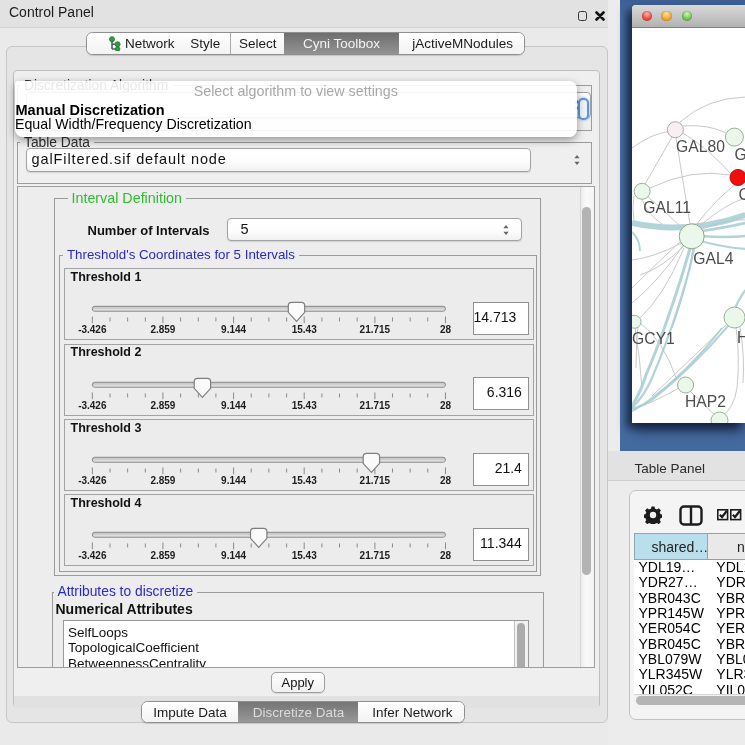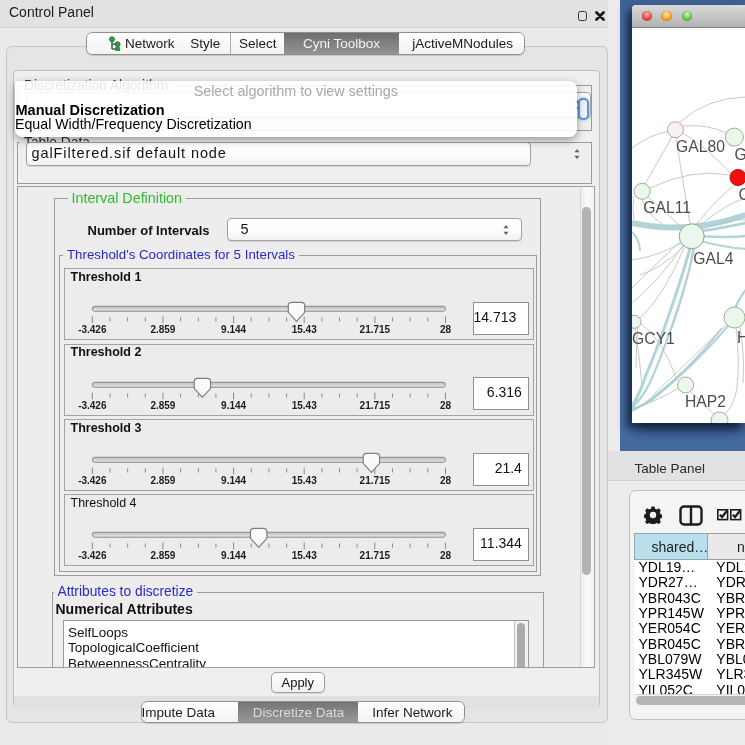--- a/index.html
+++ b/index.html
@@ -31,21 +31,21 @@
 <div style="position:absolute;left:26px;top:91.5px;width:565.3px;height:26.5px;border:1px solid #a2a2a2;border-radius:4px;background:linear-gradient(180deg,#ffffff 0%,#fdfdfd 55%,#f1f1f1 100%);box-shadow:0 1px 1px rgba(0,0,0,0.12)">
       <div style="position:absolute;left:0px;right:14px;top:0;height:24.5px;font-size:14.5px;color:#a9a9a9;text-align:center;line-height:24.5px;letter-spacing:0.9px;white-space:nowrap;overflow:hidden"></div>
       <svg width="8" height="12" viewBox="0 0 8 12" style="position:absolute;left:545.8px;top:6.75px">
         <path d="M4 1 L6.6 4.3 L1.4 4.3 Z" fill="#666"></path>
         <path d="M4 11 L6.6 7.7 L1.4 7.7 Z" fill="#666"></path>
       </svg>
     </div>
 <div class="abs" style="left:577.5px;top:97.5px;width:11px;height:22.5px;border-radius:5px;background:#eef3fb;border:2.3px solid #5f95d8;box-shadow:0 0 3px #79ace4"></div>
 <div class="abs" style="left:16.5px;top:141.5px;width:575.8px;height:42.5px;border:1px solid #9b9b9b"></div>
 <div style="position:absolute;left:20px;top:134.5px;font-size:13.8px;color:#2e2e2e;background:#efefef;padding:0 4px;font-weight:normal;white-space:nowrap">Table Data</div>
-<div style="position:absolute;left:26px;top:142px;width:505px;height:23.5px;border:1px solid #a2a2a2;border-radius:4px;background:linear-gradient(180deg,#ffffff 0%,#fdfdfd 55%,#f1f1f1 100%);box-shadow:0 1px 1px rgba(0,0,0,0.12)">
+<div style="position:absolute;left:26px;top:148px;width:505px;height:23.5px;border:1px solid #a2a2a2;border-radius:4px;background:linear-gradient(180deg,#ffffff 0%,#fdfdfd 55%,#f1f1f1 100%);box-shadow:0 1px 1px rgba(0,0,0,0.12)">
       <div style="position:absolute;left:4.5px;right:14px;top:0;height:21.5px;font-size:14.5px;color:#111;text-align:left;line-height:21.5px;letter-spacing:0.9px;white-space:nowrap;overflow:hidden">galFiltered.sif default node</div>
       <svg width="8" height="12" viewBox="0 0 8 12" style="position:absolute;left:545.8px;top:5.25px">
         <path d="M4 1 L6.6 4.3 L1.4 4.3 Z" fill="#666"></path>
         <path d="M4 11 L6.6 7.7 L1.4 7.7 Z" fill="#666"></path>
       </svg>
     </div>
 <div class="abs" style="left:16.5px;top:186px;width:578.7px;height:482px;border:1px solid #9e9e9e;background:#ededed;overflow:hidden">
 <div style="position:absolute;left:36.5px;top:11px;width:487.3px;height:378px;border:1px solid #9b9b9b"></div>
       <div style="position:absolute;left:50px;top:3.2px;font-size:14.3px;color:#2fbb2f;background:#ededed;padding:0 4px;font-weight:normal;white-space:nowrap">Interval Definition</div>
       <div style="position:absolute;left:70px;top:35.8px;font-size:13px;font-weight:bold;color:#111">Number of Intervals</div>
@@ -172,21 +172,21 @@
             <text x="168.6" y="64.5" text-anchor="middle">9.144</text>
             <text x="239.2" y="64.5" text-anchor="middle">15.43</text>
             <text x="309.9" y="64.5" text-anchor="middle">21.715</text>
             <text x="380.5" y="64.5" text-anchor="middle">28</text>
           </g>
           <path d="M 298.2,43.4 L 298.2,36.699999999999996 Q 298.2,33.3 301.59999999999997,33.3 L 311.2,33.3 Q 314.59999999999997,33.3 314.59999999999997,36.699999999999996 L 314.59999999999997,43.4 L 306.4,52.4 Z" fill="#fafafa" stroke="#7e7e7e" stroke-width="1.2"></path>
         </svg>
         <div style="position:absolute;left:407.5px;top:32.7px;width:56.4px;height:33.2px;border:1px solid #909090;background:#fff;font-size:14px;color:#111;text-align:right;line-height:29.5px;padding-right:6px">21.4</div>
       </div>
       <div style="position:absolute;left:46.5px;top:307.2px;width:469.6px;height:72.2px;border:1px solid #a3a3a3;background:#ececec">
-        <div style="position:absolute;left:5.5px;top:0.8px;font-size:12.5px;font-weight:normal;color:#111">Threshold 4</div>
+        <div style="position:absolute;left:5.5px;top:0.8px;font-size:12.5px;font-weight:bold;color:#111">Threshold 4</div>
         <svg width="469.6" height="72.2" viewBox="0 0 469.6 72.2" style="position:absolute;left:0;top:0">
           <rect x="27.3" y="37.3" width="353.2" height="4.9" rx="2.4" fill="#c9c9c9" stroke="#878787" stroke-width="1"></rect>
           <rect x="28.3" y="39.699999999999996" width="351.2" height="1.9000000000000004" rx="1.5" fill="#dedede" stroke="none"></rect>
           <g stroke="#8a8a8a" stroke-width="1">
             <line x1="27.3" y1="47.5" x2="27.3" y2="54.2"></line>
             <line x1="45.0" y1="48.5" x2="45.0" y2="52.5"></line>
             <line x1="62.6" y1="48.5" x2="62.6" y2="52.5"></line>
             <line x1="80.3" y1="48.5" x2="80.3" y2="52.5"></line>
             <line x1="97.9" y1="47.5" x2="97.9" y2="54.2"></line>
             <line x1="115.6" y1="48.5" x2="115.6" y2="52.5"></line>
@@ -225,21 +225,21 @@
         <div style="position:absolute;left:4.5px;top:4.5px;font-size:13.5px;color:#111;line-height:15.4px">SelfLoops<br>TopologicalCoefficient<br>BetweennessCentrality</div>
         <div style="position:absolute;right:0;top:0;width:13.5px;height:60px;background:#f2f2f2;border-left:1px solid #c0c0c0"></div>
         <div style="position:absolute;right:2.5px;top:2px;width:8.5px;height:58px;background:#ababab;border-radius:4px"></div>
       </div>
 </div>
 <div class="abs" style="left:579.7px;top:187px;width:14.5px;height:480px;background:linear-gradient(90deg,#ececec,#fafafa 40%,#f4f4f4);border-left:1px solid #d5d5d5"></div>
 <div class="abs" style="left:582.4px;top:207.3px;width:9px;height:368px;background:#b3b3b3;border-radius:4.5px"></div>
 <div class="abs" style="left:270.5px;top:671.5px;width:54.5px;height:21px;border:1px solid #9f9f9f;border-radius:5px;background:linear-gradient(180deg,#ffffff,#f0f0f0);font-size:13px;color:#111;text-align:center;line-height:19px;box-shadow:0 1px 1px rgba(0,0,0,0.1)">Apply</div>
 <div class="abs" style="left:14px;top:695.5px;width:584.5px;height:12px;background:#e1e1e1"></div>
 <div class="abs" style="left:140.6px;top:700.9px;width:324.9px;height:22.5px;border:1px solid #8f8f8f;border-radius:6.5px;overflow:hidden;background:#fff;box-shadow:0 1px 1px rgba(0,0,0,0.15)">
-<div style="position:absolute;left:0.0px;top:0;width:96.9px;height:22.5px;background:linear-gradient(180deg,#ffffff,#f1f1f1);color:#1a1a1a;font-size:13.5px;line-height:21.5px;white-space:nowrap">Impute Data</div>
+<div style="position:absolute;left:0.0px;top:0;width:96.9px;height:22.5px;background:linear-gradient(180deg,#ffffff,#f1f1f1);color:#1a1a1a;font-size:13.5px;text-align:center;line-height:21.5px;white-space:nowrap">Impute Data</div>
 <div style="position:absolute;left:96.9px;top:0;width:119.9px;height:22.5px;background:linear-gradient(180deg,#757575,#9b9b9b);color:#dcdcdc;font-size:13.5px;text-align:center;line-height:21.5px;white-space:nowrap">Discretize Data</div>
 <div style="position:absolute;left:216.79999999999998px;top:0;width:108.1px;height:22.5px;background:linear-gradient(180deg,#ffffff,#f1f1f1);color:#1a1a1a;font-size:13.5px;text-align:center;line-height:21.5px;white-space:nowrap">Infer Network</div>
 </div>
 <div class="abs" style="left:15px;top:81px;width:561.6px;height:55.5px;background:rgba(255,255,255,0.89);border-radius:3px 8px 8px 8px;box-shadow:0 3px 9px rgba(0,0,0,0.38);z-index:50"></div>
 <div class="abs" style="left:15px;top:83.2px;width:561.6px;height:14px;font-size:14.3px;color:#a8a8a8;text-align:center;z-index:51">Select algorithm to view settings</div>
 <div class="abs" style="left:15.5px;top:101.5px;font-size:14.5px;font-weight:bold;color:#000;z-index:51">Manual Discretization</div>
 <div class="abs" style="left:15px;top:115.8px;font-size:14.2px;color:#000;z-index:51">Equal Width/Frequency Discretization</div>
 <div class="abs" style="left:608px;top:0;width:137px;height:745px;background:#ececec"></div>
 <div class="abs" style="left:619.5px;top:0;width:125.5px;height:455px;background:linear-gradient(180deg,#3e6195 0%,#4a71a9 4%,#4a71a9 92%,#44689c 100%)"></div>
 <div class="abs" style="left:631.5px;top:5px;width:113.5px;height:417.5px;background:#fff;border-radius:4px 0 0 0;box-shadow:-6px 5px 9px rgba(0,8,30,0.55), 0 8px 14px rgba(0,8,30,0.5)">

